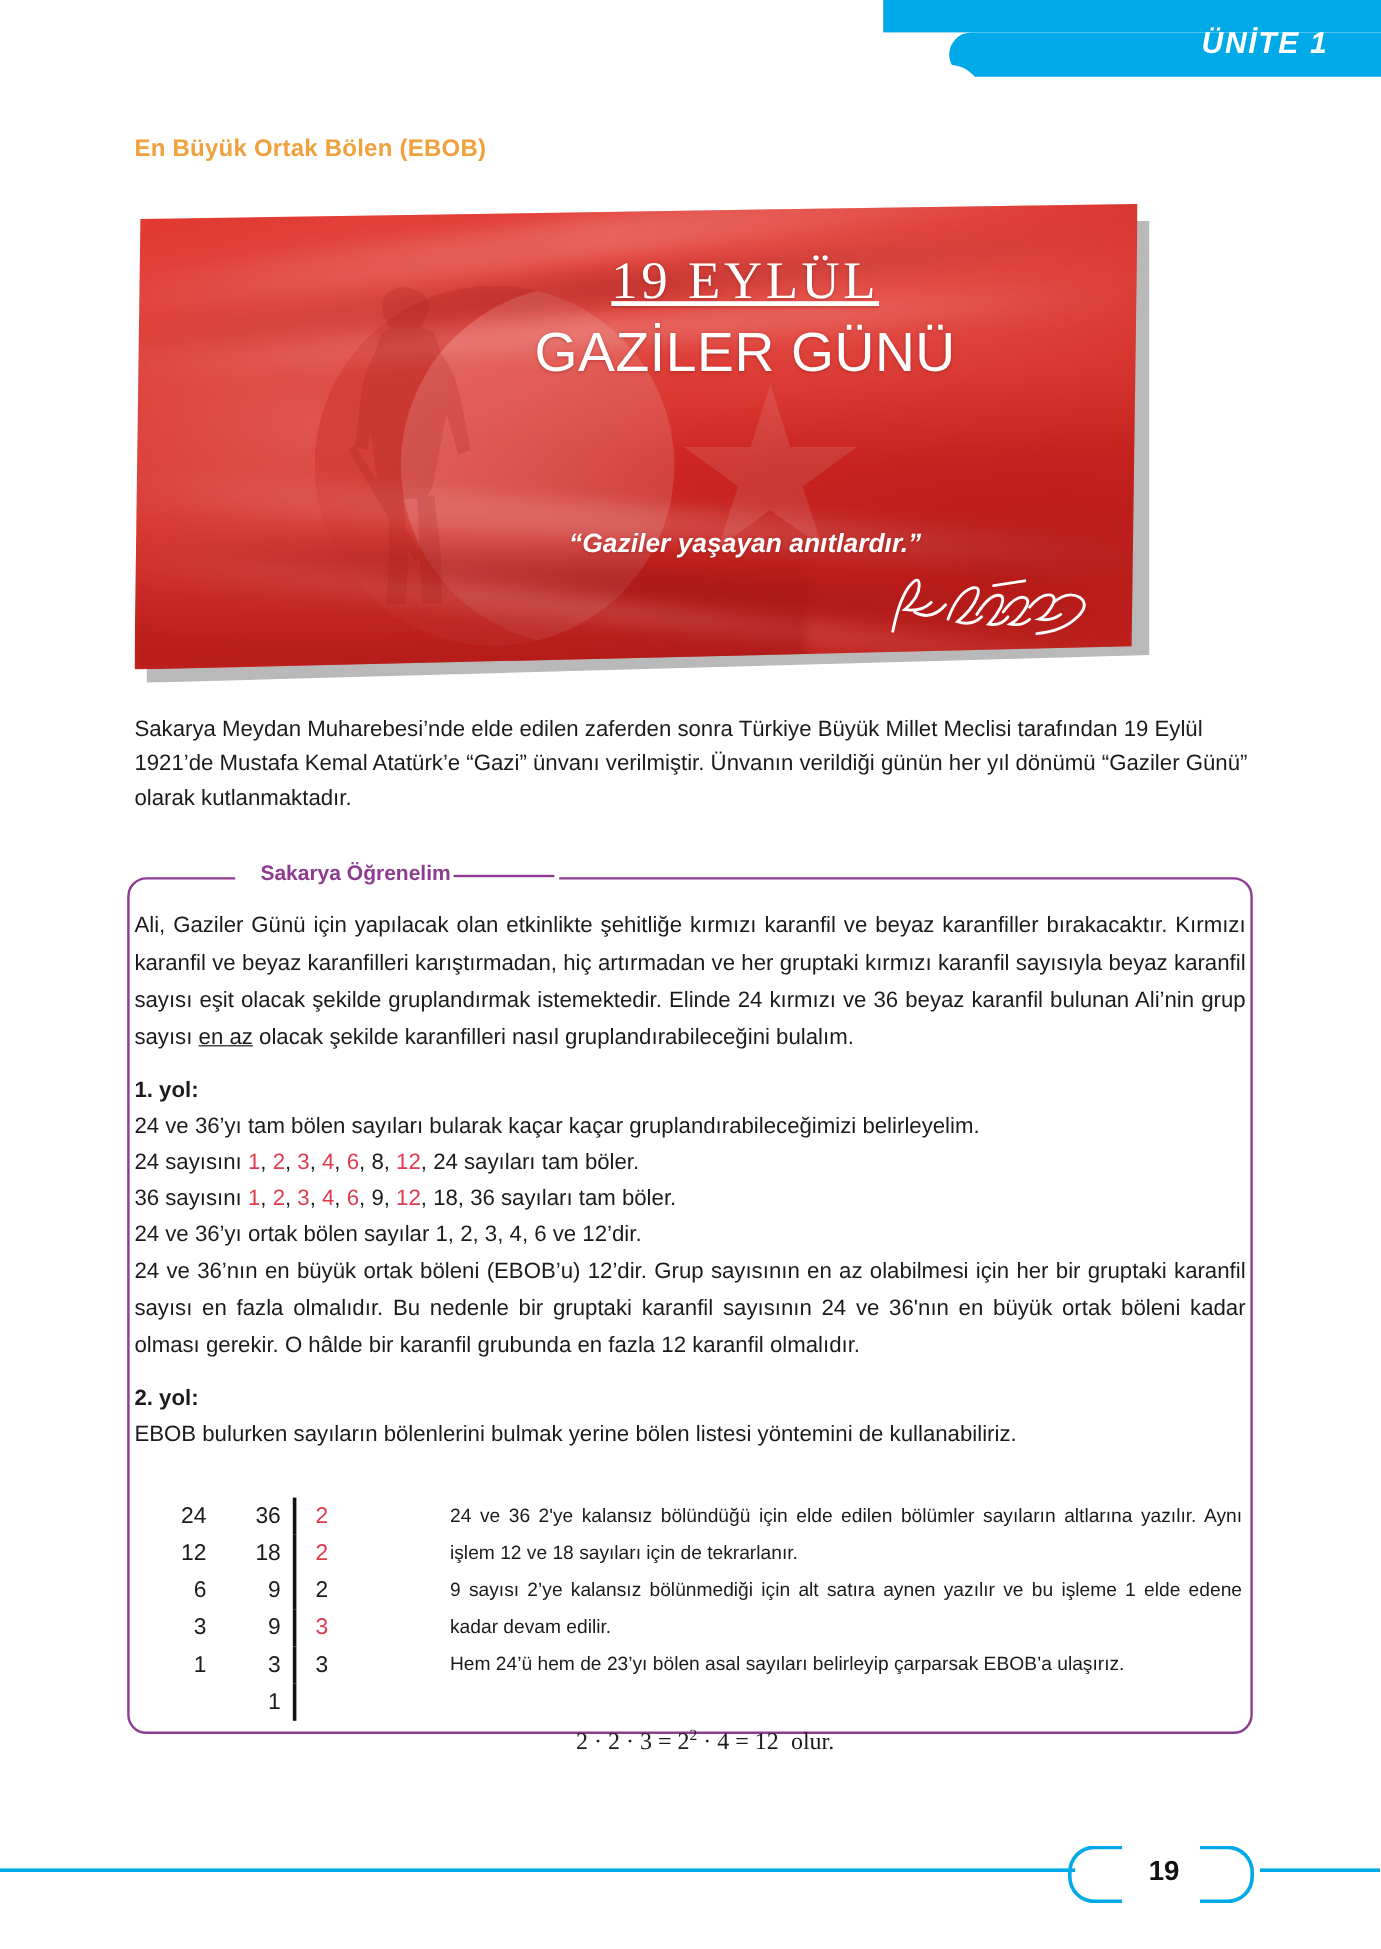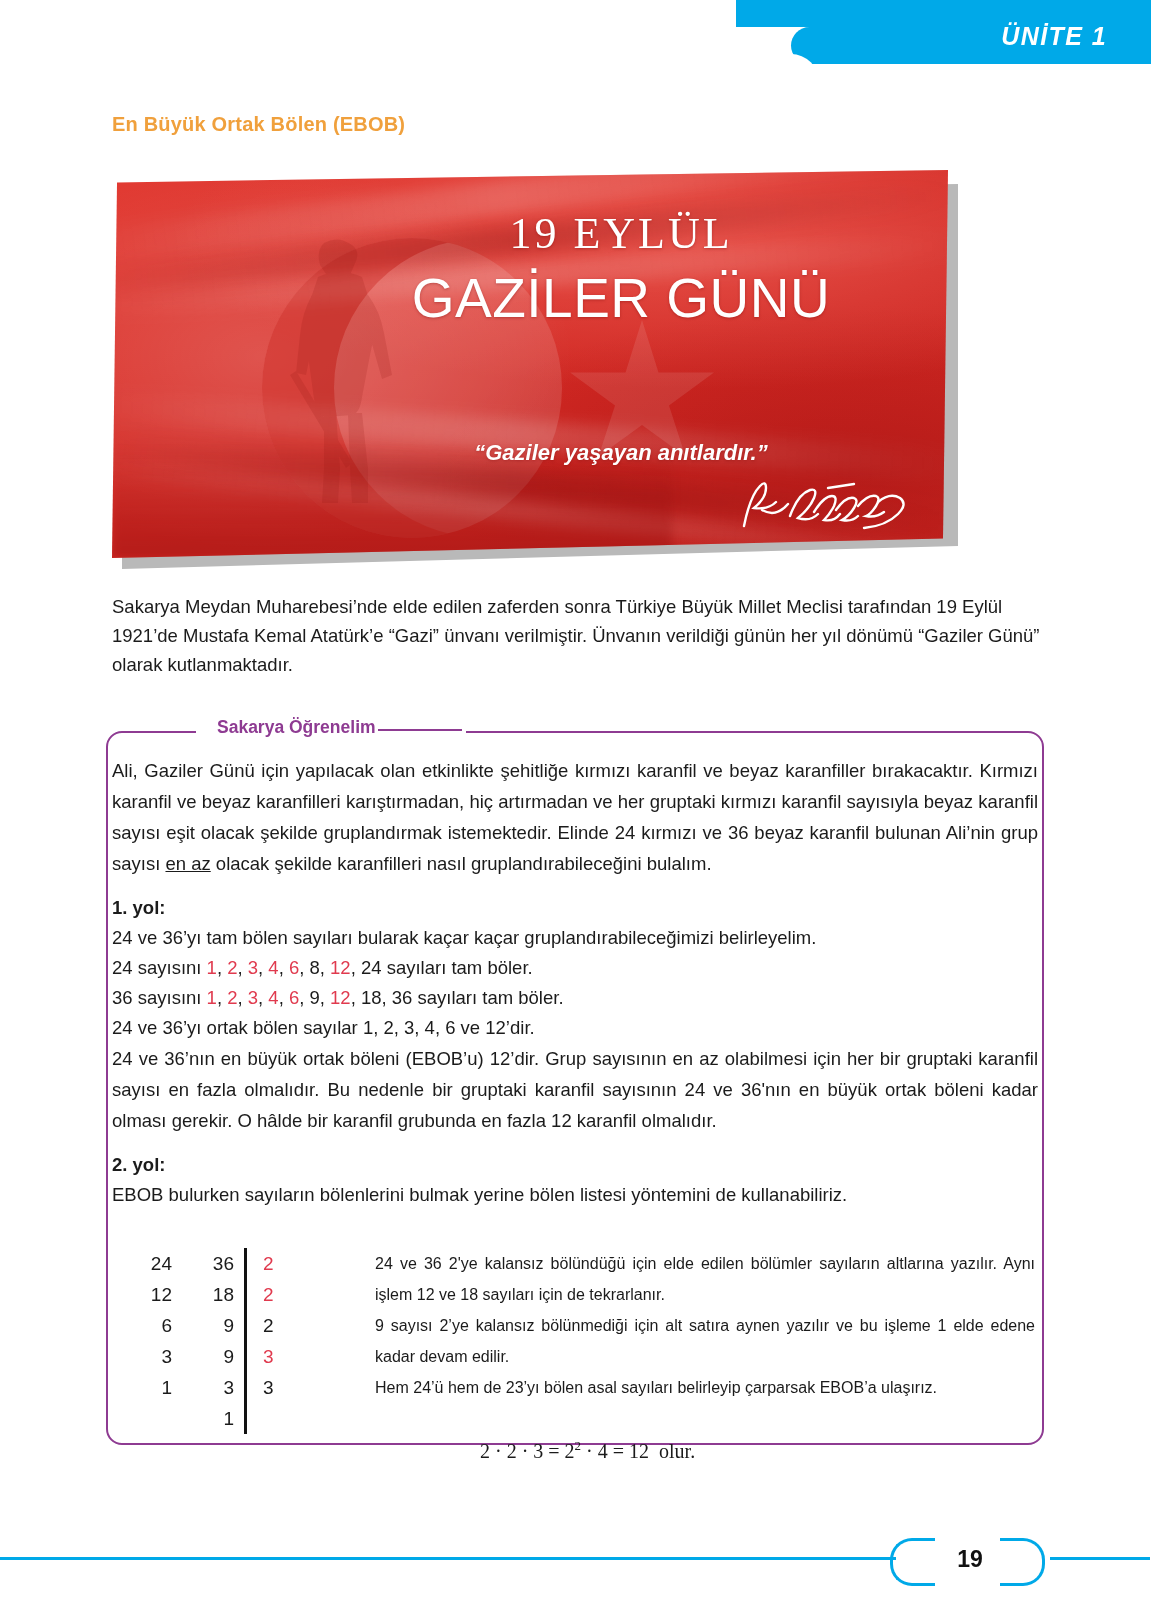--- a/index.html
+++ b/index.html
@@ -118,26 +118,27 @@
   }
 
   .poster-title1{
     position:absolute; left:0; right:0; top:38px;
     text-align:center;
     color:#ffffff;
     font-family:"Liberation Serif", serif;
     font-size:44px; letter-spacing:3px;
     padding-left:180px;
     text-shadow:0 1px 3px rgba(110,0,0,0.35);
+    text-decoration:underline;
   }
   .poster-title2{
     position:absolute; left:0; right:0; top:96px;
     text-align:center;
     color:#ffffff;
-    font-size:55px; letter-spacing:0.5px;
+    font-size:46px; letter-spacing:0.5px;
     padding-left:180px;
     text-shadow:0 1px 3px rgba(110,0,0,0.35);
   }
   .poster-quote{
     position:absolute; left:0; right:0; top:270px;
     text-align:center;
     color:#ffffff;
     font-size:22px; font-weight:bold; font-style:italic;
     padding-left:180px;
     text-shadow:0 1px 3px rgba(110,0,0,0.30);

